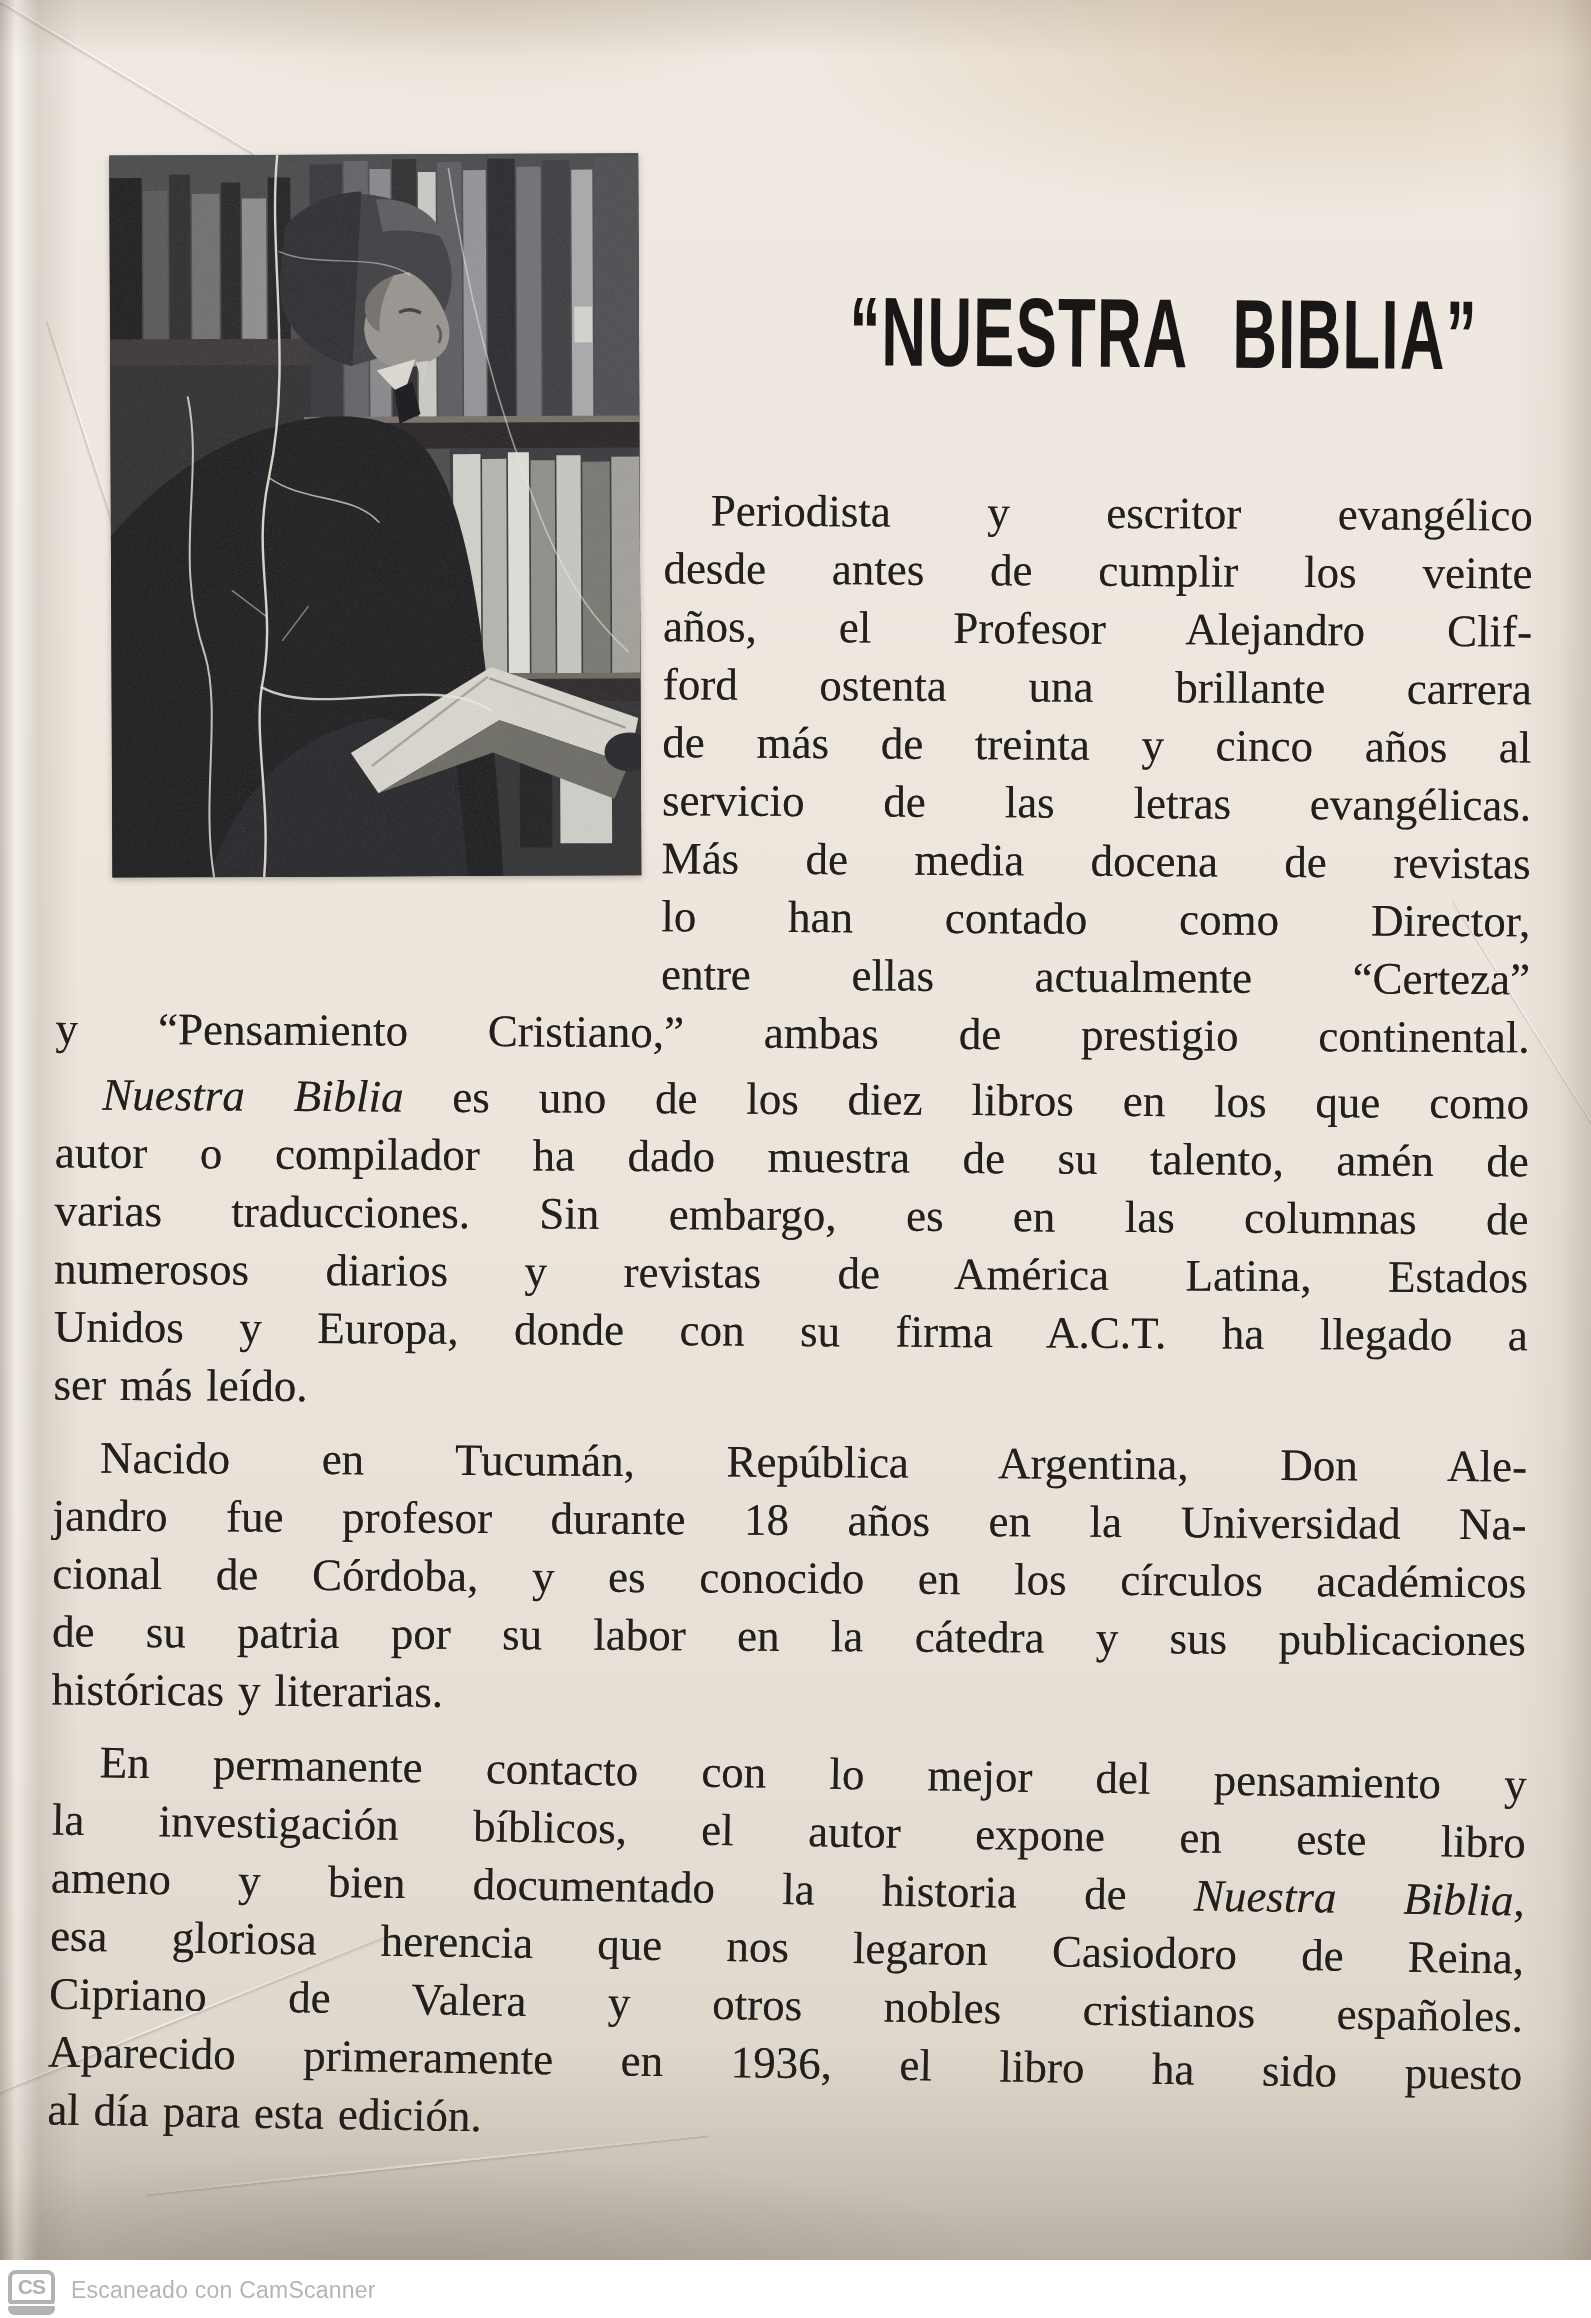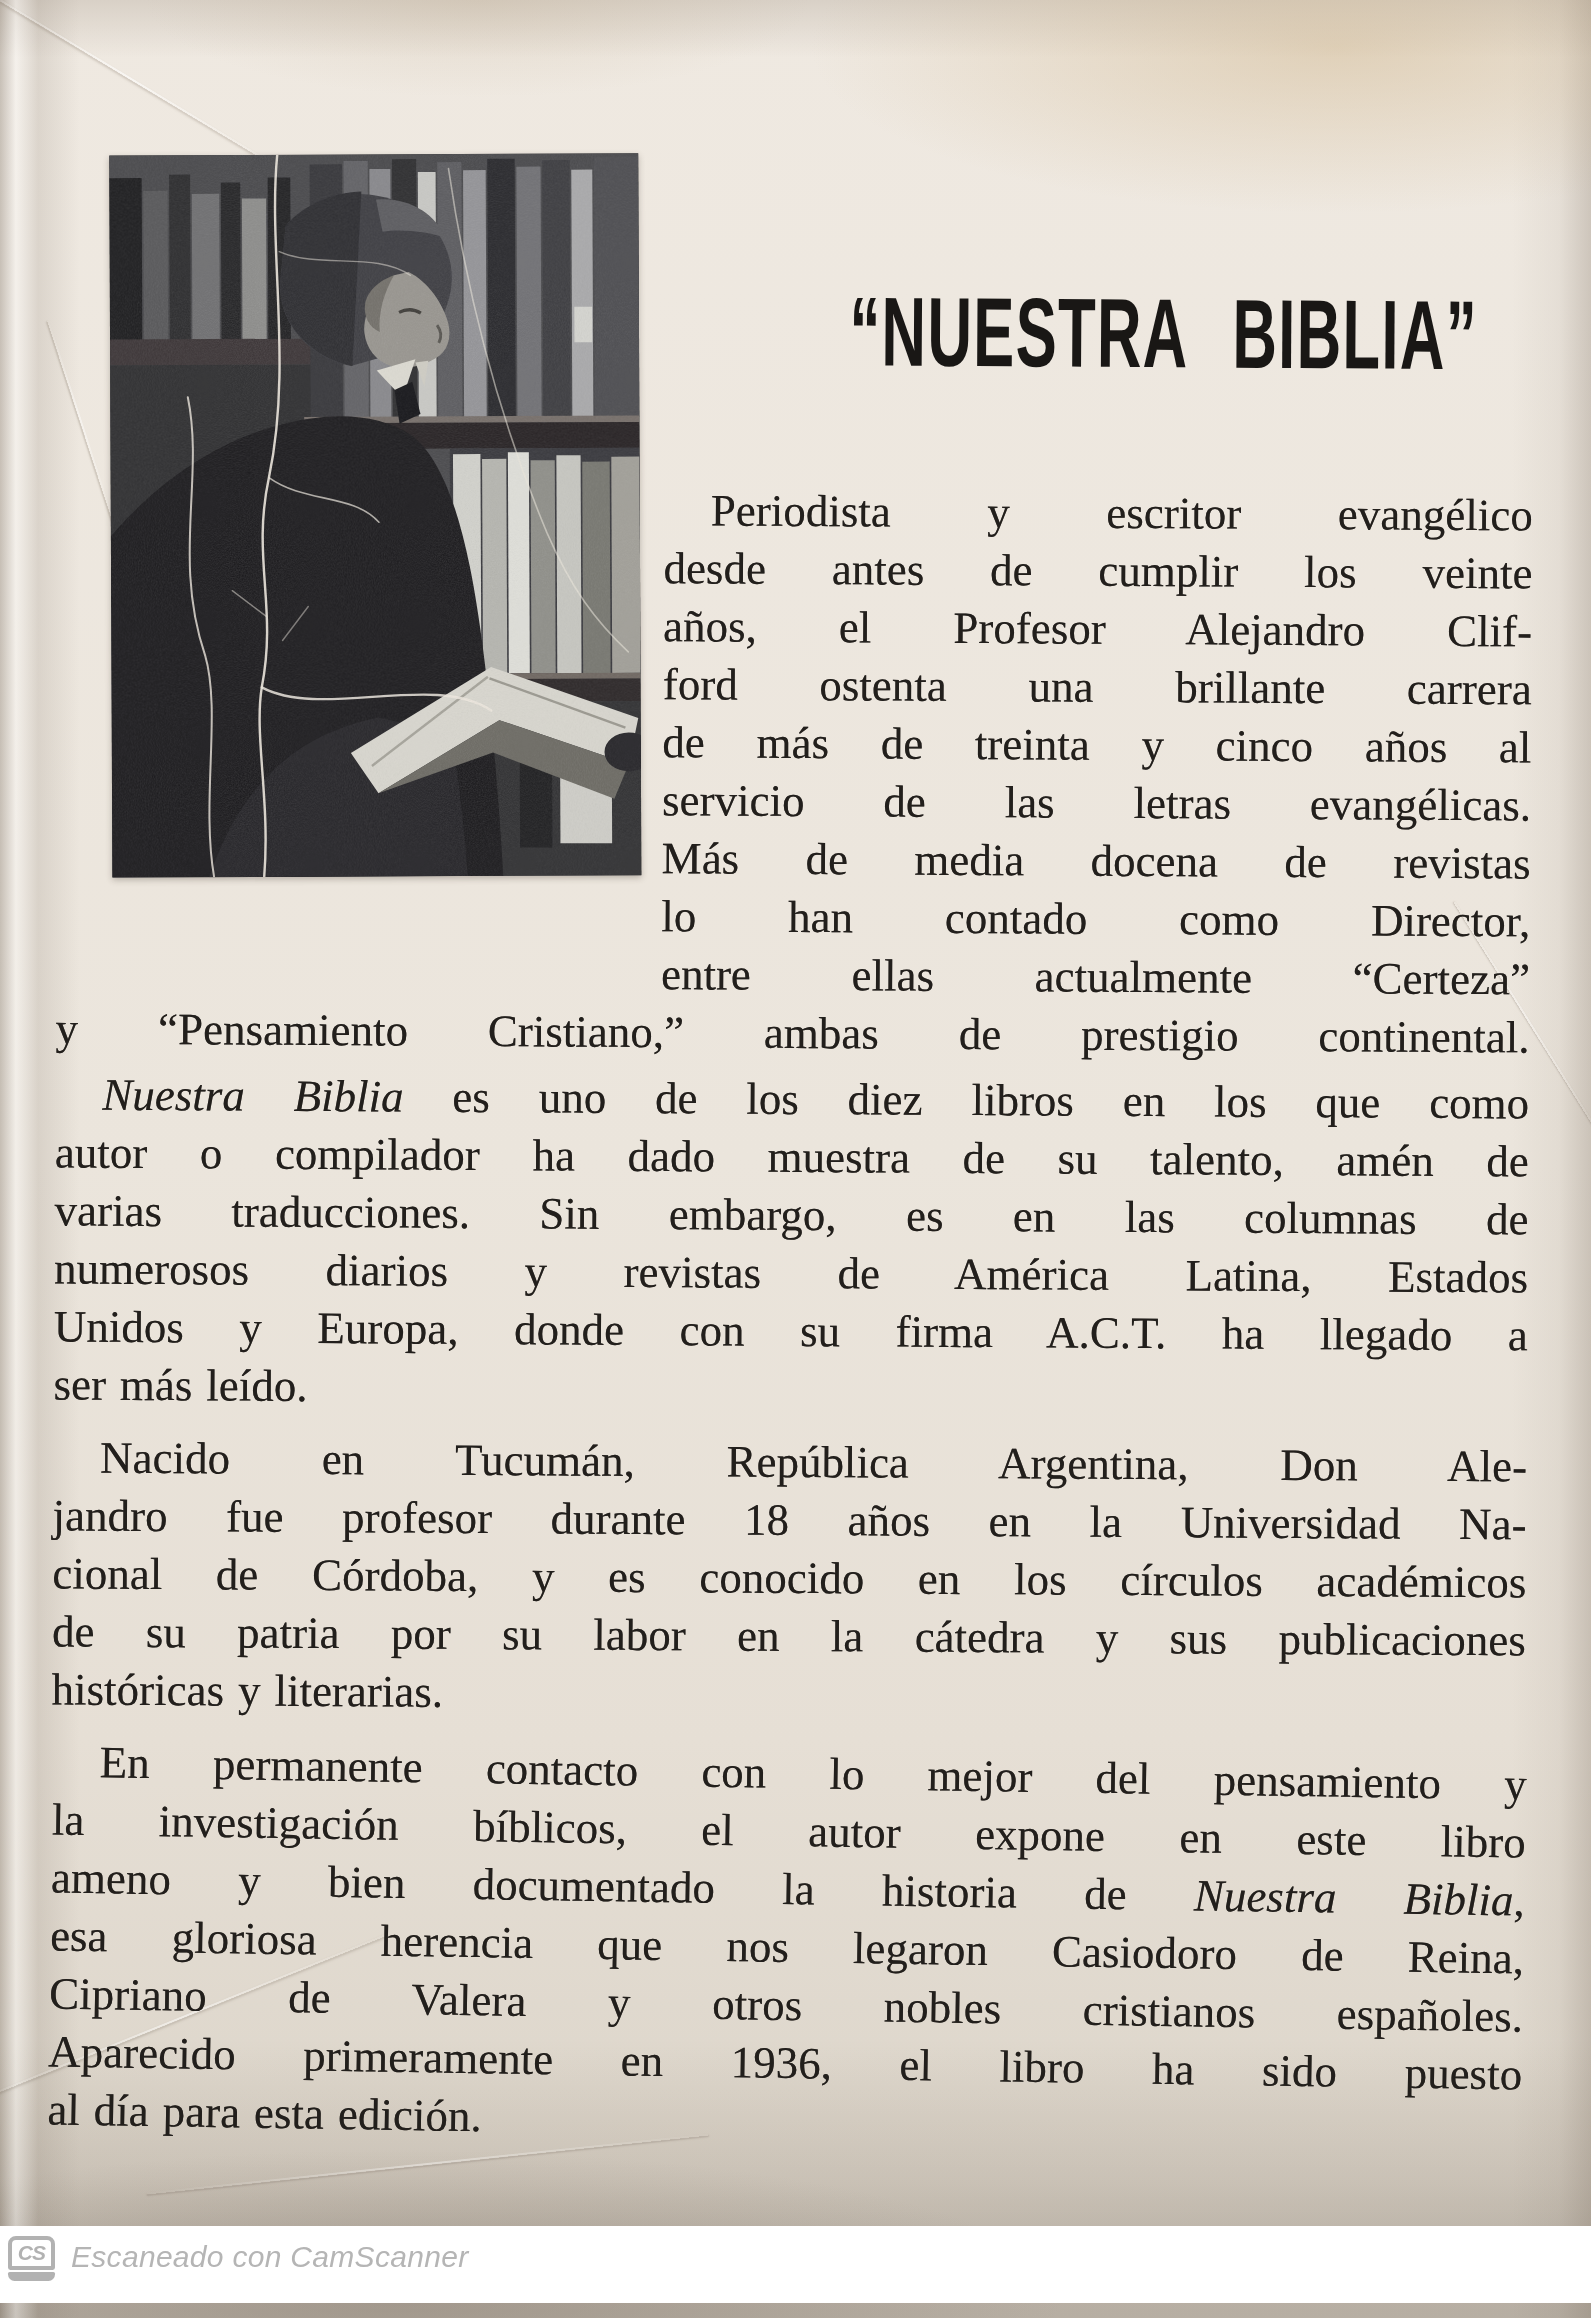--- a/index.html
+++ b/index.html
@@ -62,34 +62,34 @@
   .p4{margin-top:14.5px; transform:rotate(.55deg); transform-origin:0 50%;}
   .line{
     line-height:58px; text-align:justify; text-align-last:justify;
     word-spacing:.06em;
   }
   .line.ind{text-indent:47px;}
   .line.last{text-align-last:left;}
   .it{font-style:italic;}
 
   .footer{
-    position:absolute; left:0; right:0; bottom:16px; height:77px;
-    background:#ffffff; font-family:"Liberation Sans", sans-serif;font-style:italic;
+    position:absolute; left:0; right:0; bottom:0; height:59px;
+    background:#ffffff; font-family:"Liberation Sans", sans-serif;
   }
   .cs-logo{position:absolute; left:8px; top:9.7px; width:47px;}
   .cs-box{
     width:47px; height:34px; box-sizing:border-box;
     border:4px solid #b2b2b2; border-radius:8px 8px 2.4px 2.4px;
     display:flex; align-items:center; justify-content:center;
     font-weight:700; font-size:21px; color:#b2b2b2; letter-spacing:-0.8px;
   }
   .cs-strip{width:47px; height:9px; background:#b2b2b2; border-radius:1.6px 1.6px 6.5px 6.5px; margin-top:2.4px;}
   .cs-text{
     position:absolute; left:71px; top:0; height:59px; line-height:61px;
-    font-size:30px; color:#b5b5b5; letter-spacing:.01em;
+    font-size:23px; color:#b5b5b5; letter-spacing:.01em;
   }
 </style>
 </head>
 <body>
 
 <div class="page">
 
   <div class="crease crease-a"></div>
   <div class="crease crease-b"></div>
   <div class="crease crease-c"></div>

